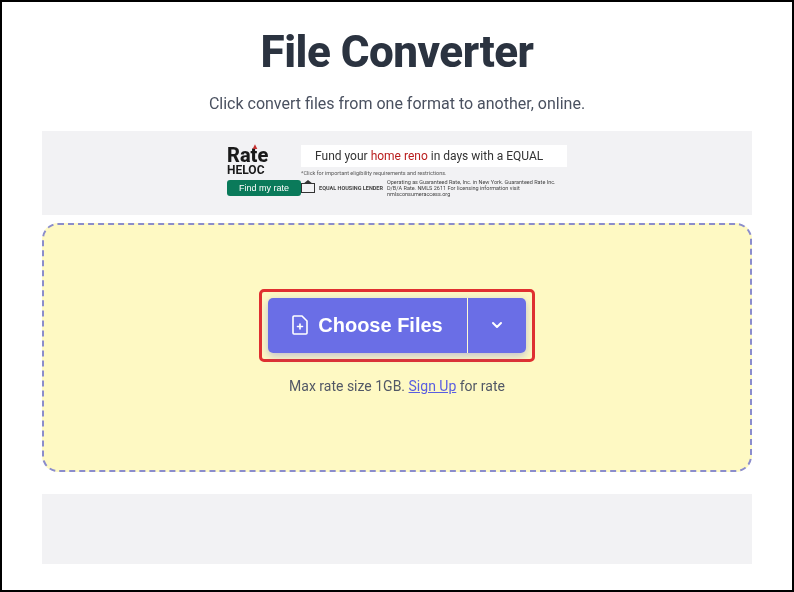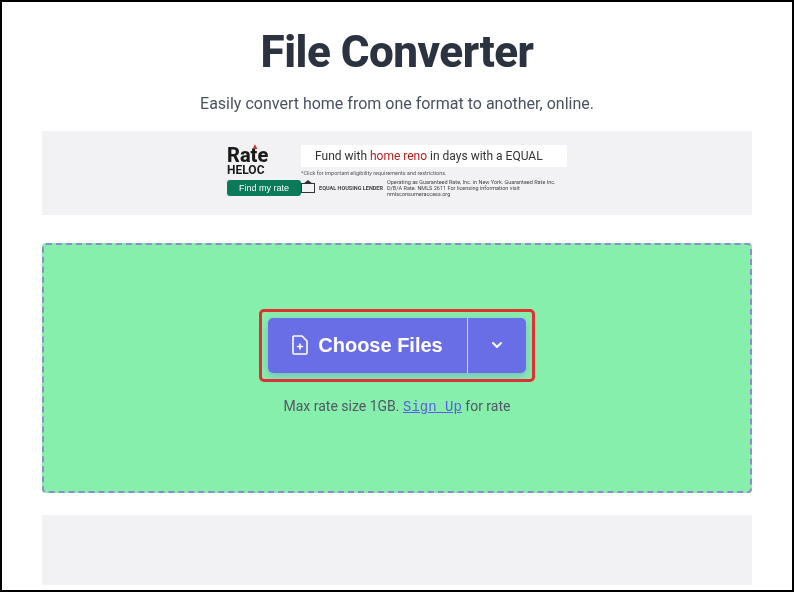--- a/index.html
+++ b/index.html
@@ -115,24 +115,24 @@
       top: -4px;
       left: 1px;
       width: 0;
       height: 0;
       border-left: 5px solid transparent;
       border-right: 5px solid transparent;
       border-bottom: 4px solid #333;
     }
     .dropzone {
       width: 100%;
-      margin-top: 28px;
+      margin-top: 8px;
       border: 2px dashed #8b8dcc;
-      border-radius: 4px;
-      background: #86efac;
+      border-radius: 16px;
+      background: #fef9c3;
       padding: 64px 0 76px;
       display: flex;
       flex-direction: column;
       align-items: center;
     }
     .button-group {
       display: flex;
       align-items: stretch;
       border-radius: 5px;
       overflow: visible;
@@ -181,46 +181,45 @@
     .chevron-icon svg { display: block; }
     .file-info {
       margin-top: 16px;
       font-size: 14px;
       color: #525866;
     }
     .signup-link {
       color: #5a5ee0;
       text-decoration: underline;
       cursor: pointer;
-      font-family: Liberation Mono, monospace;
     }
     .bottom-block {
       width: 100%;
       margin-top: 22px;
       background: #f2f2f4;
       height: 70px;
     }
   </style>
 </head>
 <body>
 
 <div class="container">
   <h1 class="title">File Converter</h1>
-  <p class="subtitle">Easily convert home from one format to another, online.</p>
+  <p class="subtitle">Click convert files from one format to another, online.</p>
 
   <div class="ad-banner">
     <div class="ad-inner">
       <div class="ad-logo">
         <span class="ad-logo-text">Rate</span>
         <span class="ad-logo-sub">HELOC</span>
         <button class="ad-button">Find my rate</button>
       </div>
       <div class="ad-right">
         <div class="ad-right-box">
-          <span>Fund with </span><span class="highlight">home reno</span><span> in days with a EQUAL</span>
+          <span>Fund your </span><span class="highlight">home reno</span><span> in days with a EQUAL</span>
         </div>
         <div class="ad-disclaimer">*Click for important eligibility requirements and restrictions.</div>
         <div class="ad-lender-row">
           <div class="ad-lender-icon"></div>
           <div>
             <div style="font-weight:700">EQUAL HOUSING LENDER</div>
           </div>
           <div style="max-width:180px">Operating as Guaranteed Rate, Inc. in New York. Guaranteed Rate Inc. D/B/A Rate. NMLS 2611 For licensing information visit nmlsconsumeraccess.org</div>
         </div>
       </div>

